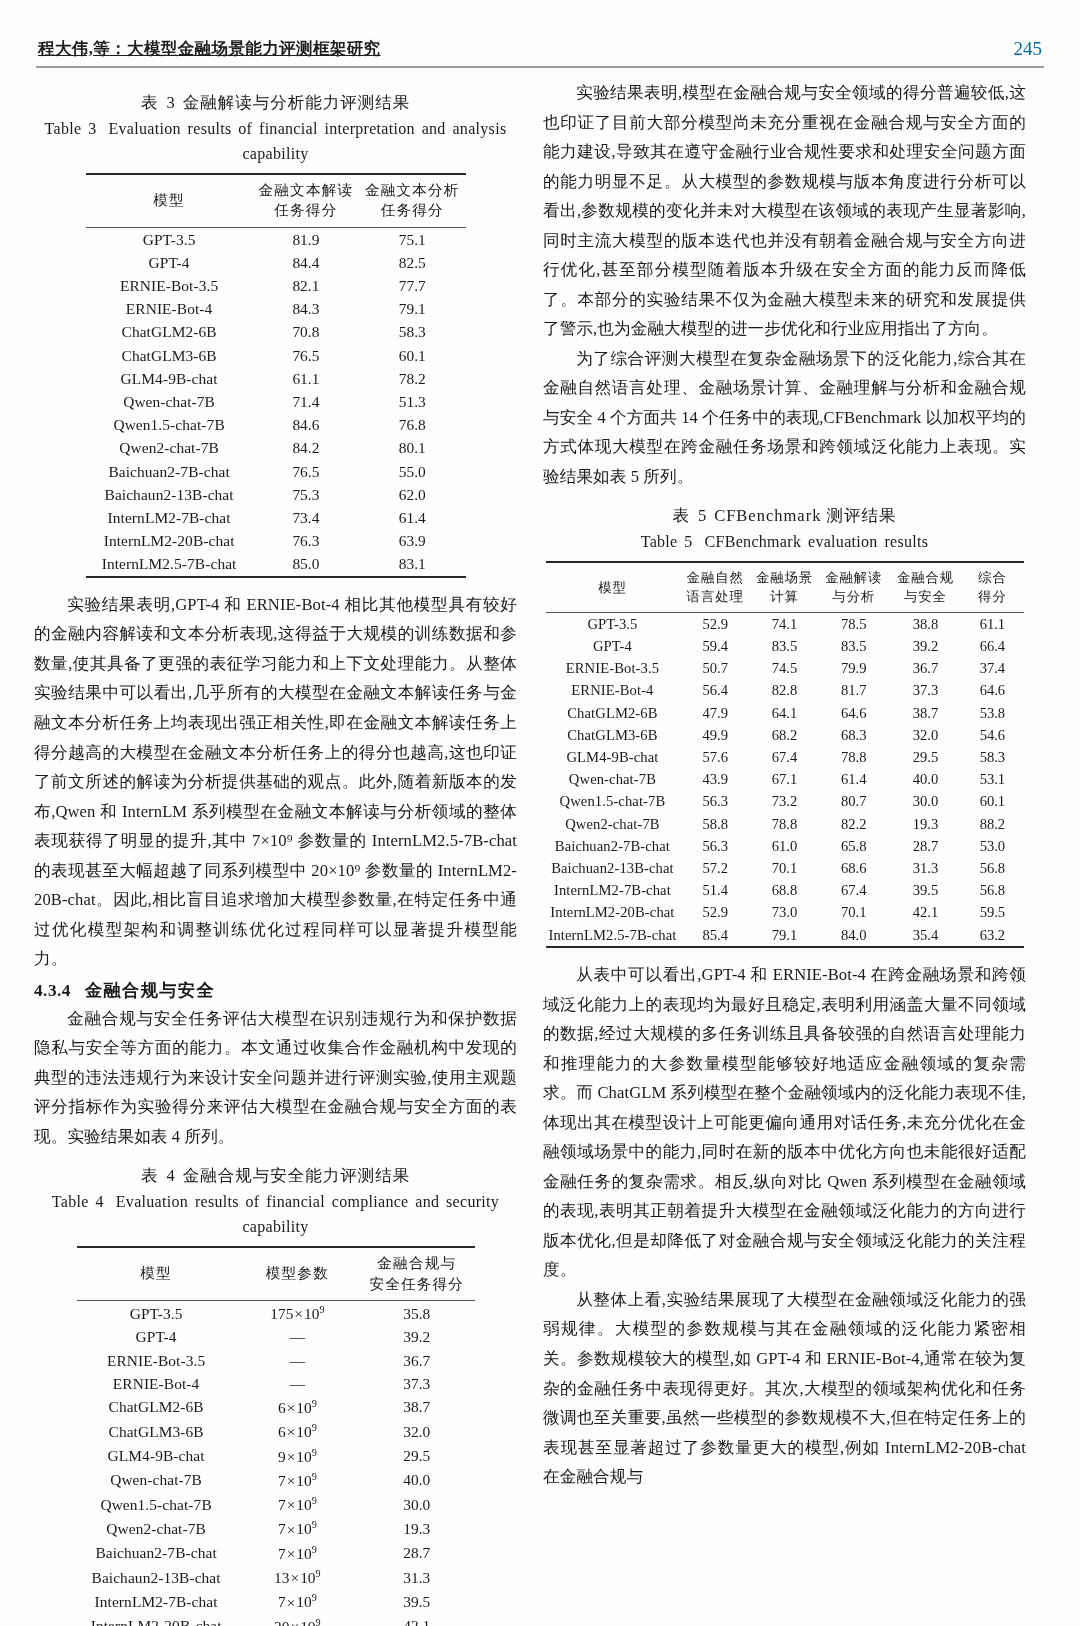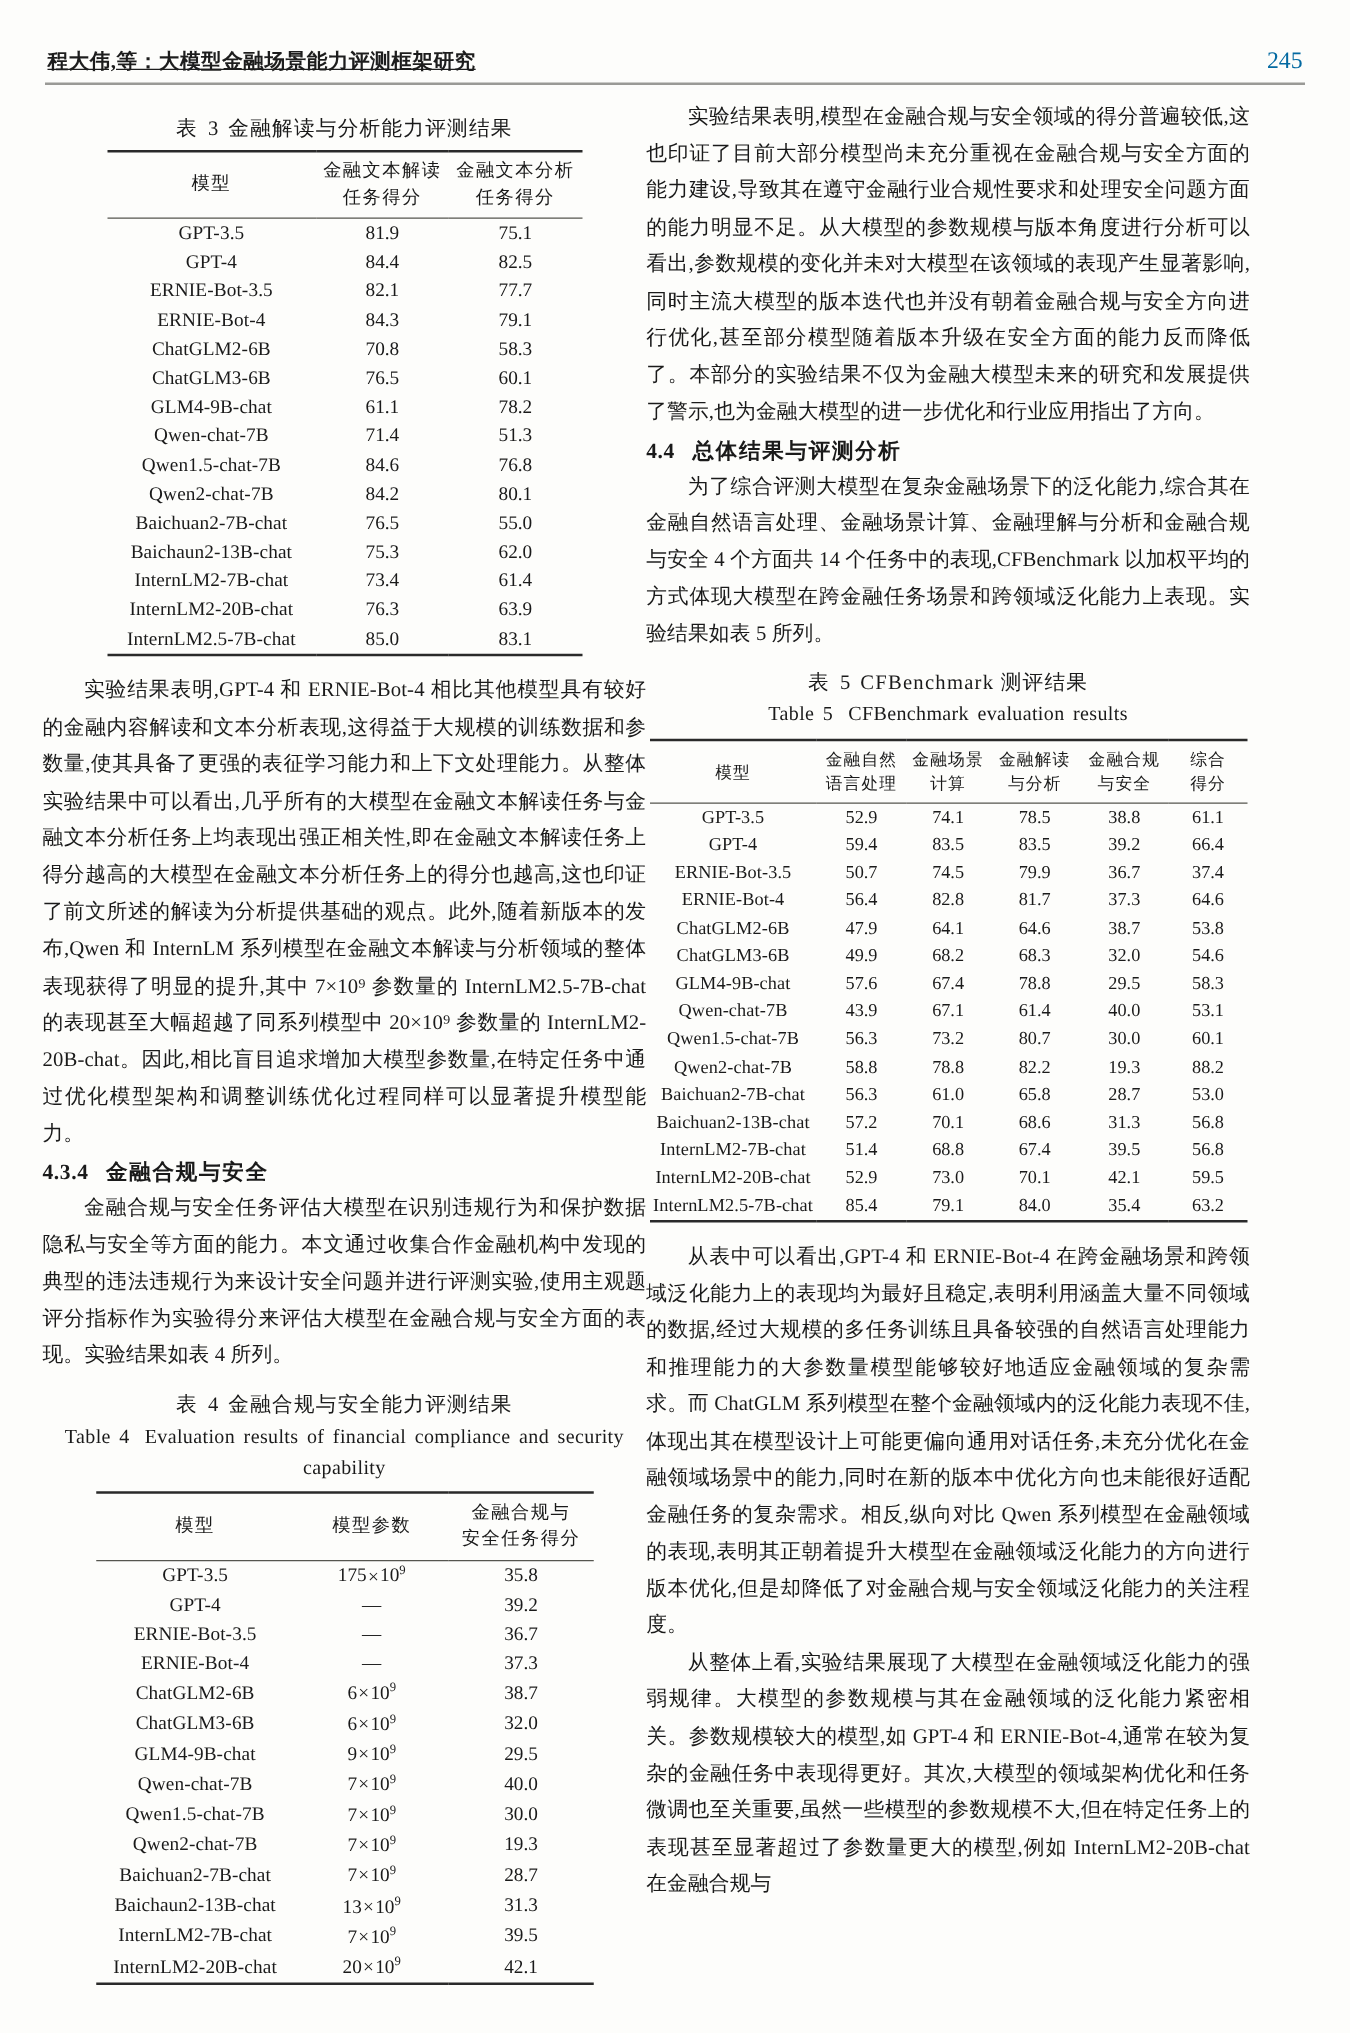--- a/index.html
+++ b/index.html
@@ -40,20 +40,21 @@
     color: #0369a1;
     font-family: "Liberation Serif", serif;
   }
   .rule-top {
     border-top: 2.4px solid #9a9a96;
     margin: 0 2px 10px 2px;
   }
   
   .cols {
     display: flex;
+    gap: 26px;
     height: 1520px;
   }
   .col {
     width: 483px;
     position: relative;
   }
   p.body {
     font-size: 16.6px;
     line-height: 1.78;
     text-align: justify;
@@ -133,20 +134,21 @@
     <div class="runhead-page">245</div>
   </div>
   <div class="rule-top"></div>
 
   <div class="cols">
 
     <div class="col">
 
       <div class="tcap">
         <span class="cn"><span>表</span><span class="tnum">3</span><span>金融解读与分析能力评测结果</span></span>
+        <span class="en"><span class="lbl">Table 3</span><span>Evaluation results of financial interpretation and analysis capability</span></span>
       </div>
 
       <table class="sci t3">
         <thead>
           <tr class="hrow">
             <th style="width:44%">
               <span class="hdr2">模型</span>
             </th>
             <th style="width:28%">
               <span class="hdr2">金融文本解读</span>
@@ -338,23 +340,20 @@
             </tr>
           </tbody>
       </table>
 
     </div>
 
     <div class="col">
 
       <p class="body">实验结果表明,模型在金融合规与安全领域的得分普遍较低,这也印证了目前大部分模型尚未充分重视在金融合规与安全方面的能力建设,导致其在遵守金融行业合规性要求和处理安全问题方面的能力明显不足。从大模型的参数规模与版本角度进行分析可以看出,参数规模的变化并未对大模型在该领域的表现产生显著影响,同时主流大模型的版本迭代也并没有朝着金融合规与安全方向进行优化,甚至部分模型随着版本升级在安全方面的能力反而降低了。本部分的实验结果不仅为金融大模型未来的研究和发展提供了警示,也为金融大模型的进一步优化和行业应用指出了方向。</p>
 
-      <h3 class="sec">
-        <span class="num">4.4</span><span class="gap"></span><span>总体结果与评测分析</span>
-      </h3>
 
       <p class="body">为了综合评测大模型在复杂金融场景下的泛化能力,综合其在金融自然语言处理、金融场景计算、金融理解与分析和金融合规与安全 4 个方面共 14 个任务中的表现,CFBenchmark 以加权平均的方式体现大模型在跨金融任务场景和跨领域泛化能力上表现。实验结果如表 5 所列。</p>
 
       <div class="tcap">
         <span class="cn"><span>表</span><span class="tnum">5</span><span>CFBenchmark 测评结果</span></span>
         <span class="en"><span class="lbl">Table 5</span><span>CFBenchmark evaluation results</span></span>
       </div>
 
       <table class="sci t5">
         <thead>

